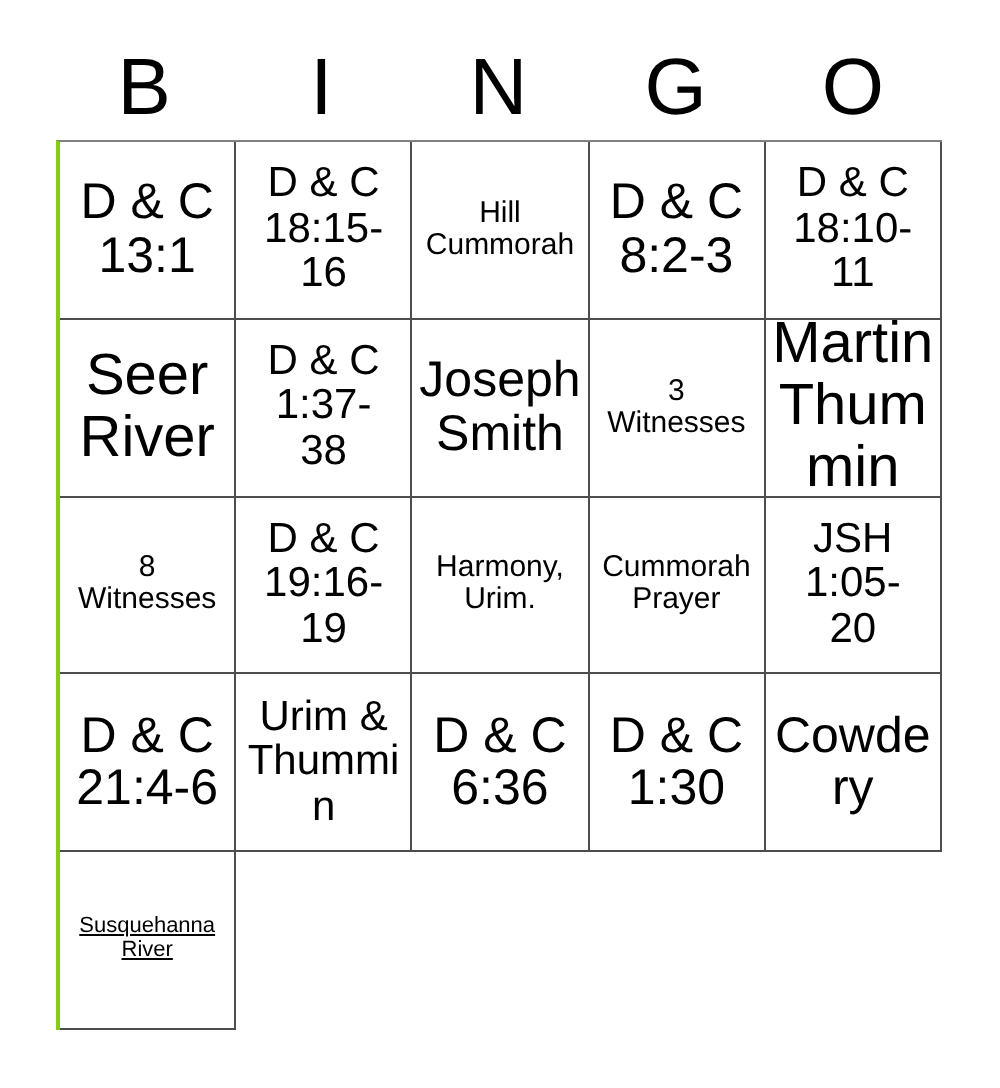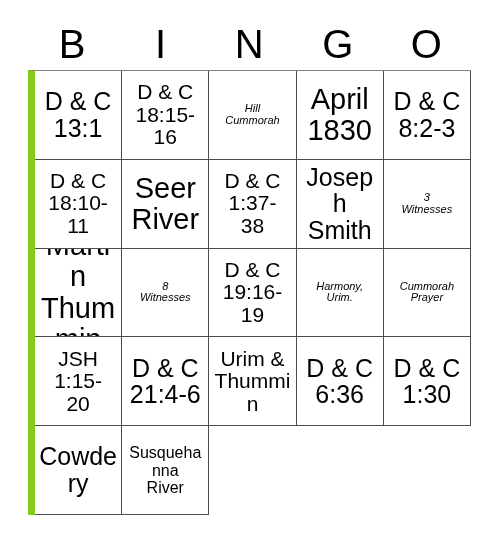--- a/index.html
+++ b/index.html
@@ -50,21 +50,21 @@
   .bingo-grid {
     position: absolute;
     left: 28px;
     top: 70px;
     width: 443px;
     height: 445px;
     display: grid;
     grid-template-columns: repeat(5, 1fr);
     grid-template-rows: repeat(5, 1fr);
     border-top: 1px solid #808080;
-    border-left: 7px solid #84cc16;
+    border-left: 2px solid #84cc16;
     box-sizing: border-box;
     background: #ffffff;
   }
 
   .cell {
     border-right: 1px solid #4d4d4d;
     border-bottom: 1px solid #4d4d4d;
     box-sizing: border-box;
     display: flex;
     align-items: center;
@@ -79,22 +79,22 @@
     width: 100%;
     line-height: 1.07;
     word-wrap: break-word;
     white-space: pre-line;
   }
 
   
   .size-xl .cell-text { font-size: 29px; }
   .size-lg .cell-text { font-size: 25px; }
   .size-md .cell-text { font-size: 21px; }
-  .size-sm .cell-text { font-size: 11px; font-style: italic; }
-  .size-xs .cell-text { font-size: 16px; }
+  .size-sm .cell-text { font-size: 15px; }
+  .size-xs .cell-text { font-size: 11px; text-decoration: underline; }
 </style>
 </head>
 <body>
 
 <div class="card">
 
   <div class="bingo-header">
     <div class="letter">B</div>
     <div class="letter">I</div>
     <div class="letter">N</div>
@@ -110,24 +110,20 @@
       </div>
     <div class="cell size-md">
         <span class="cell-text">D &amp; C
 18:15-
 16</span>
       </div>
     <div class="cell size-sm">
         <span class="cell-text">Hill
 Cummorah</span>
       </div>
-    <div class="cell size-xl">
-        <span class="cell-text">April
-1830</span>
-      </div>
     <div class="cell size-lg">
         <span class="cell-text">D &amp; C
 8:2-3</span>
       </div>
 
     <div class="cell size-md">
         <span class="cell-text">D &amp; C
 18:10-
 11</span>
       </div>
@@ -166,21 +162,21 @@
         <span class="cell-text">Harmony,
 Urim.</span>
       </div>
 
     <div class="cell size-sm">
         <span class="cell-text">Cummorah
 Prayer</span>
       </div>
     <div class="cell size-md">
         <span class="cell-text">JSH
-1:15-
+1:05-
 20</span>
       </div>
     <div class="cell size-lg">
         <span class="cell-text">D &amp; C
 21:4-6</span>
       </div>
     <div class="cell size-md">
         <span class="cell-text">Urim &amp;
 Thummin</span>
       </div>

